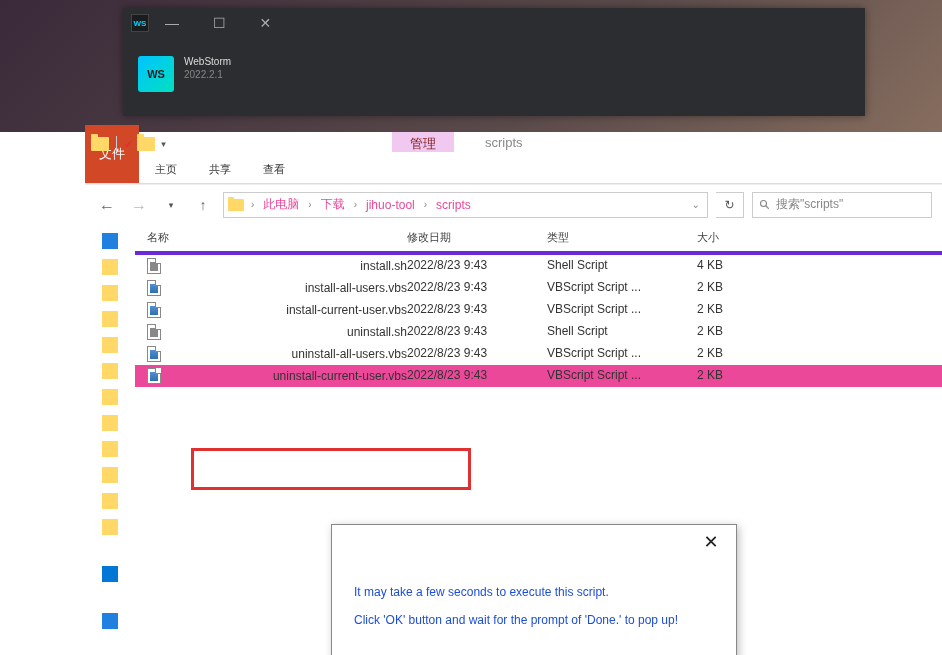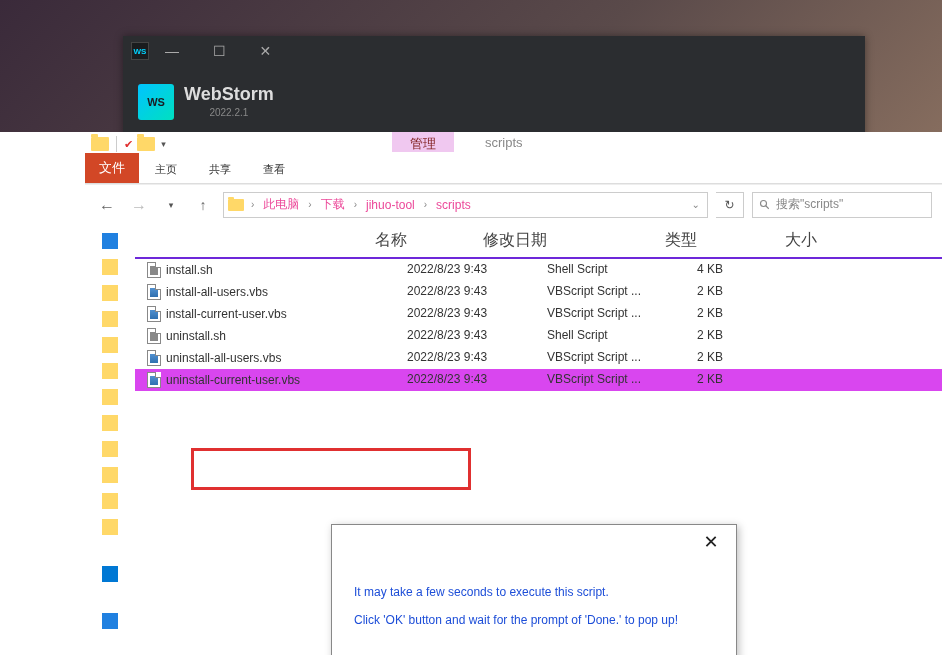--- a/index.html
+++ b/index.html
@@ -9,27 +9,26 @@
       width: 942px;
       height: 655px;
       background: linear-gradient(135deg, #3a2a3a 0%, #5a4a4a 40%, #8a7060 70%, #6a5050 100%);
       position: relative;
       overflow: hidden;
     }
     
     
     .webstorm-window {
       position: absolute;
-      top: 36px;
+      top: 8px;
       left: 123px;
       width: 742px;
       height: 108px;
       background: #2b2d30;
       box-shadow: 0 0 8px rgba(0,0,0,0.4);
-      text-align: center;
     }
     .webstorm-titlebar {
       height: 30px;
       display: flex;
       align-items: center;
       padding: 0 8px;
       color: #9ea0a5;
       font-size: 12px;
     }
     .webstorm-ws-icon {
@@ -61,21 +60,21 @@
       border-radius: 3px;
       color: #1a1c20;
       font-weight: bold;
       font-size: 11px;
       display: flex;
       align-items: center;
       justify-content: center;
       padding: 2px;
     }
     .webstorm-info { color: #ddd; }
-    .webstorm-name { font-size: 18px; font-weight: 700; }
+    .webstorm-name { font-size: 10px; font-weight: 400; }
     .webstorm-version { font-size: 10px; color: #888; margin-top: 2px; }
     
     
     .explorer-window {
       position: absolute;
       top: 132px;
       left: 0;
       width: 942px;
       height: 523px;
       background: #fff;
@@ -127,21 +126,21 @@
     
     .ribbon-tabs {
       height: 28px;
       display: flex;
       align-items: flex-end;
       border-bottom: 1px solid #ddd;
     }
     .ribbon-file {
       background: #d24726;
       color: #fff;
-      padding: 6px 14px;
+      padding: 20px 14px;
       font-size: 13px;
     }
     .ribbon-tab {
       padding: 6px 16px;
       color: #333;
       font-size: 11px;
     }
     .ribbon-tab.active { color:#222; }
     
     
@@ -216,39 +215,39 @@
     .si5 { background:#0078d4; }
     
     .file-list-col {
       flex: 1;
       position: relative;
     }
     .file-header {
       display: grid;
       grid-template-columns: 260px 140px 150px 120px;
       padding: 6px 0 6px 12px;
-      border-bottom: 2px solid #6d28d9;
+      border-bottom: 4px solid #6d28d9;
       color: #444;
-      font-size: 16px;
-      text-align: right;
+      font-size: 11px;
     }
     .file-rows { }
     .file-row {
       display: grid;
       grid-template-columns: 260px 140px 150px 120px;
       padding: 3px 0 3px 12px;
       font-size: 12px;
       color: #333;
       position: relative;
     }
-    .file-row.selected { background:#d946ef; }
+    .file-row.selected { background:#ec4899; }
     .file-name-cell {
       display: flex;
       align-items: center;
       gap: 5px;
+      justify-content: space-between;
     }
     .file-icon {
       width: 14px;
       height: 16px;
       background: #fff;
       border: 1px solid #888;
       position: relative;
       flex-shrink: 0;
     }
     .file-icon::after {

